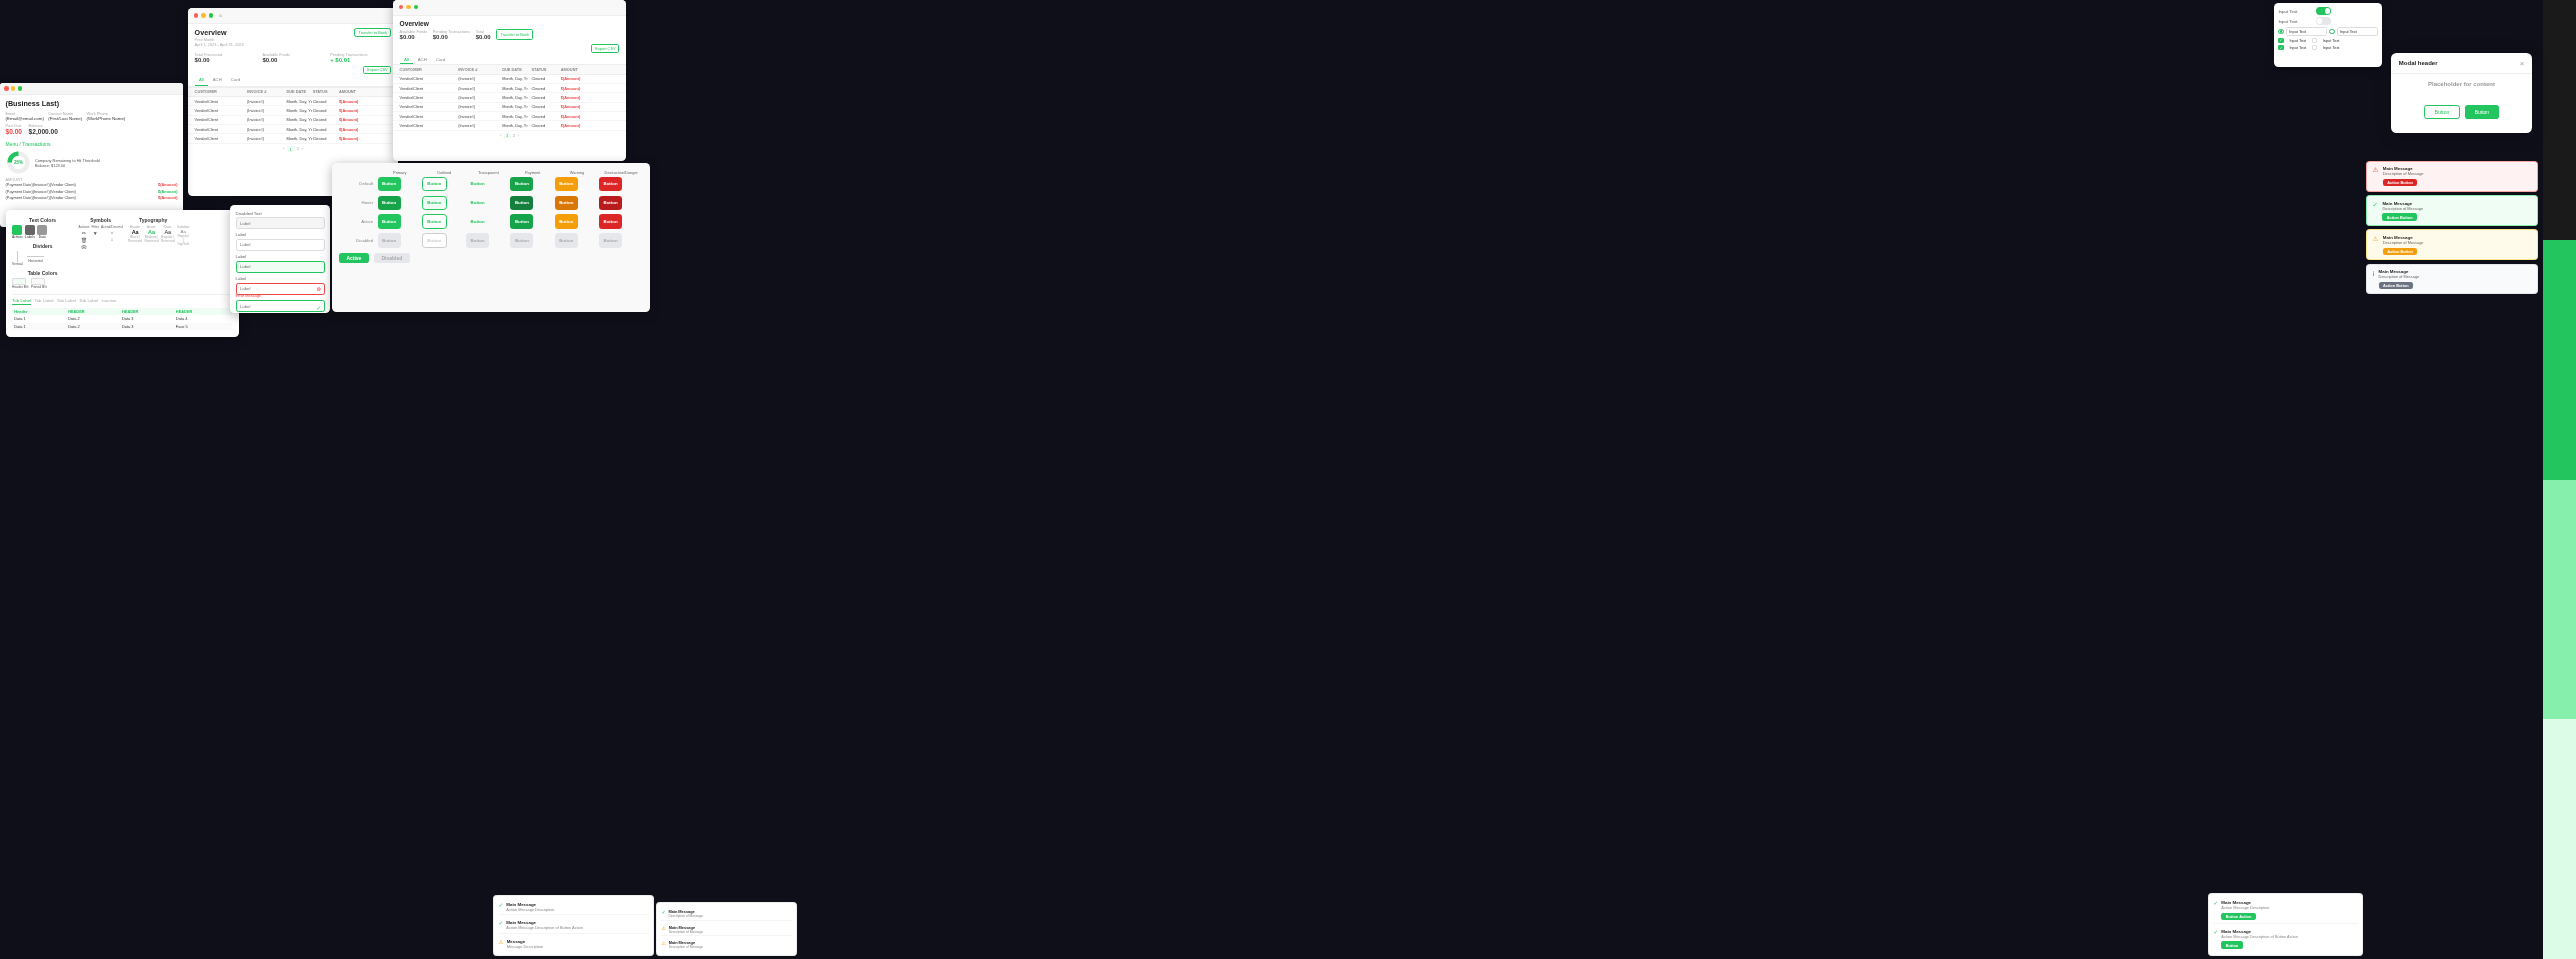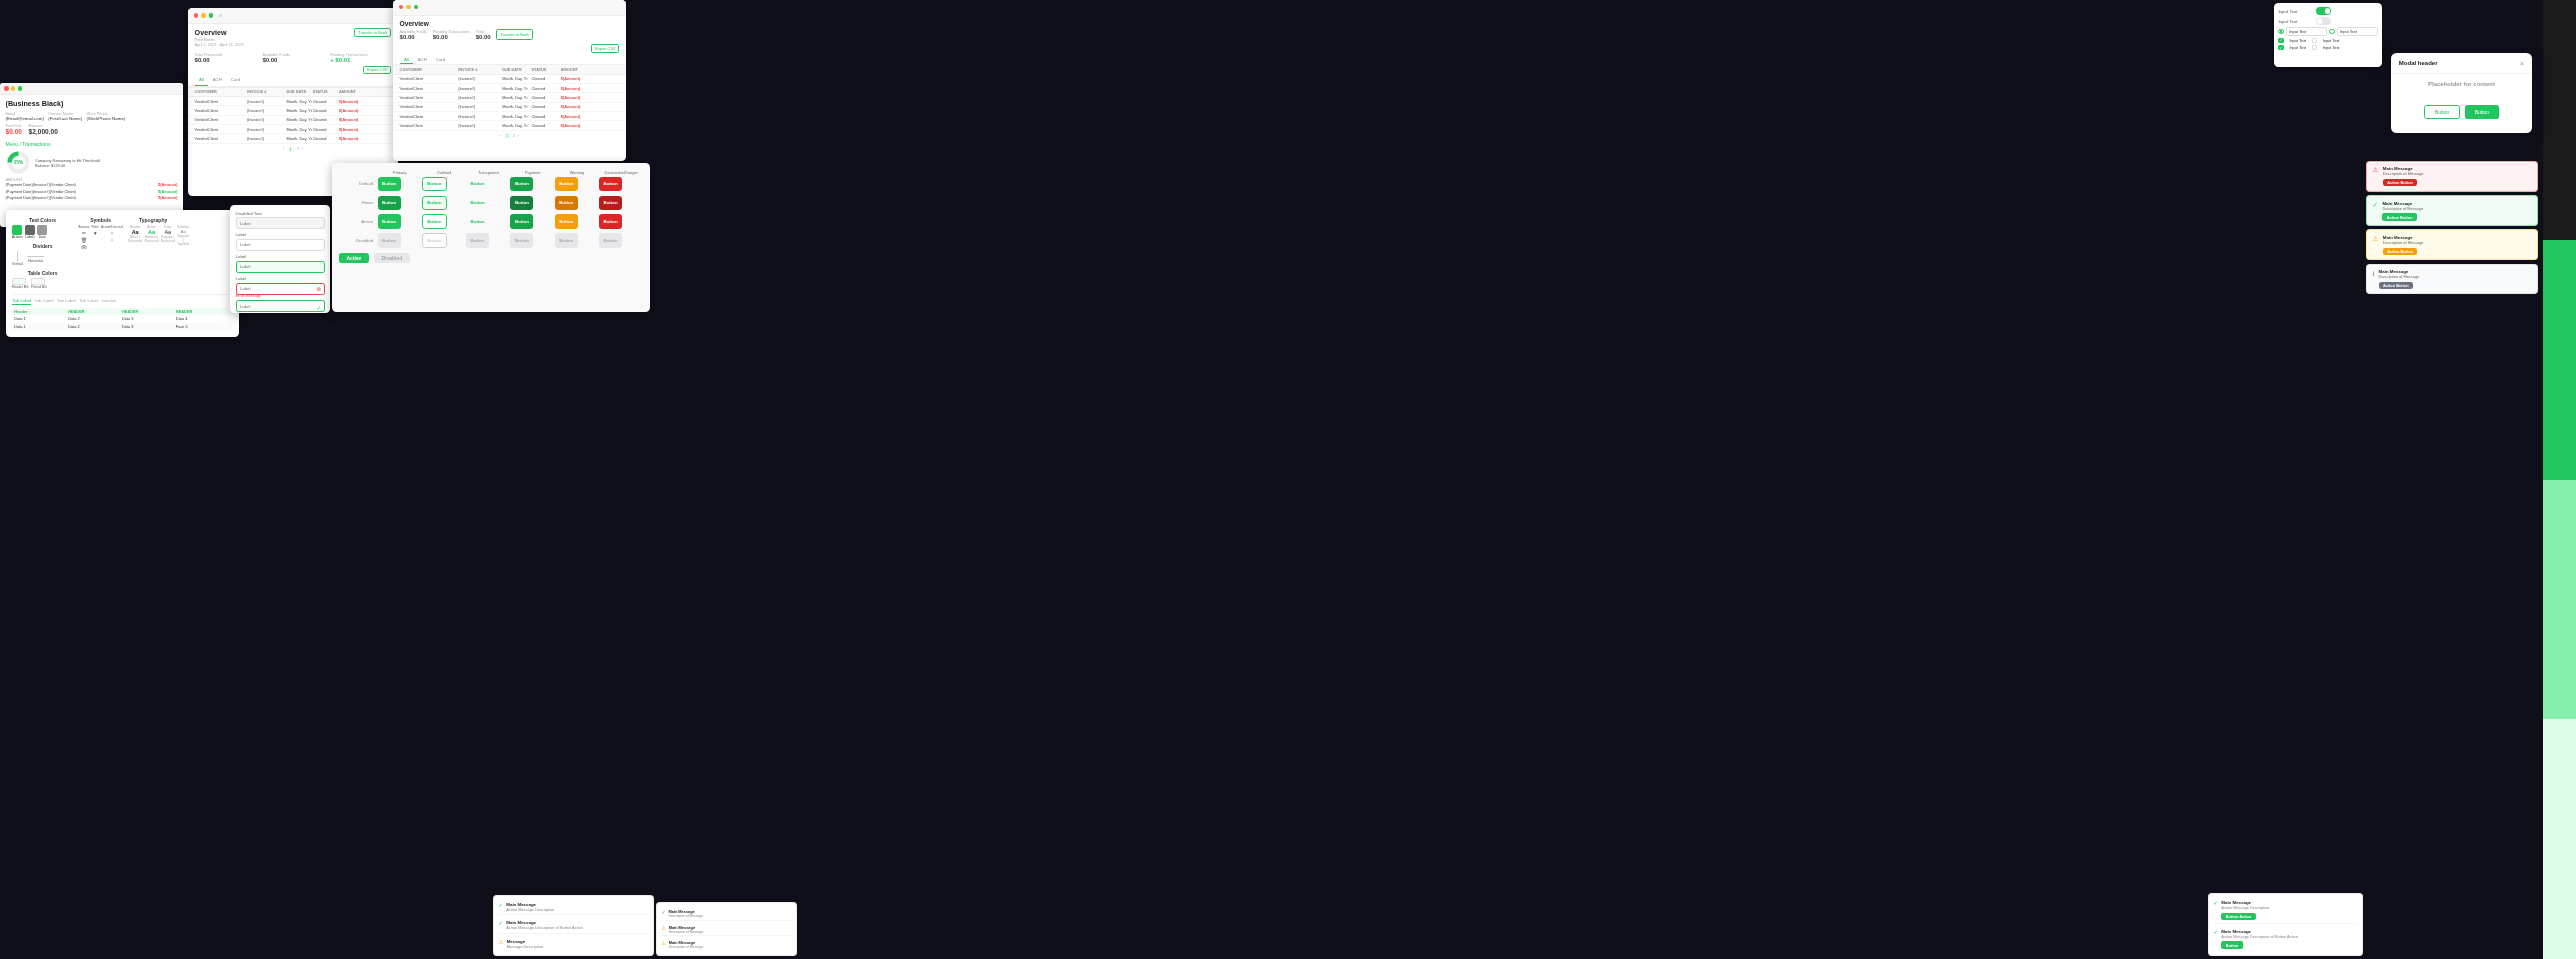--- a/index.html
+++ b/index.html
@@ -664,21 +664,21 @@
       <span style="font-size:4.4px; color:#aaa; cursor:pointer;">›</span>
     </div>
   </div>
 
   <div class="panel biz-panel">
     <div style="height:12px; background:#f5f5f5; display:flex; align-items:center; padding:0 4.4px; gap:2.2px; border-bottom:0.6px solid #eee; margin:-5.5px -5.5px 4.4px;">
       <div class="dot-red"></div>
       <div class="dot-yellow"></div>
       <div class="dot-green"></div>
     </div>
-    <div class="biz-name">(Business Black)</div>
+    <div class="biz-name">(Business Last)</div>
     <div class="biz-info-row">
       <div>
         <div class="biz-info-label">Email</div>
         <div class="biz-info-value">(Email@email.com)</div>
       </div>
       <div>
         <div class="biz-info-label">Contact Name</div>
         <div class="biz-info-value">(First/Last Name)</div>
       </div>
       <div>

